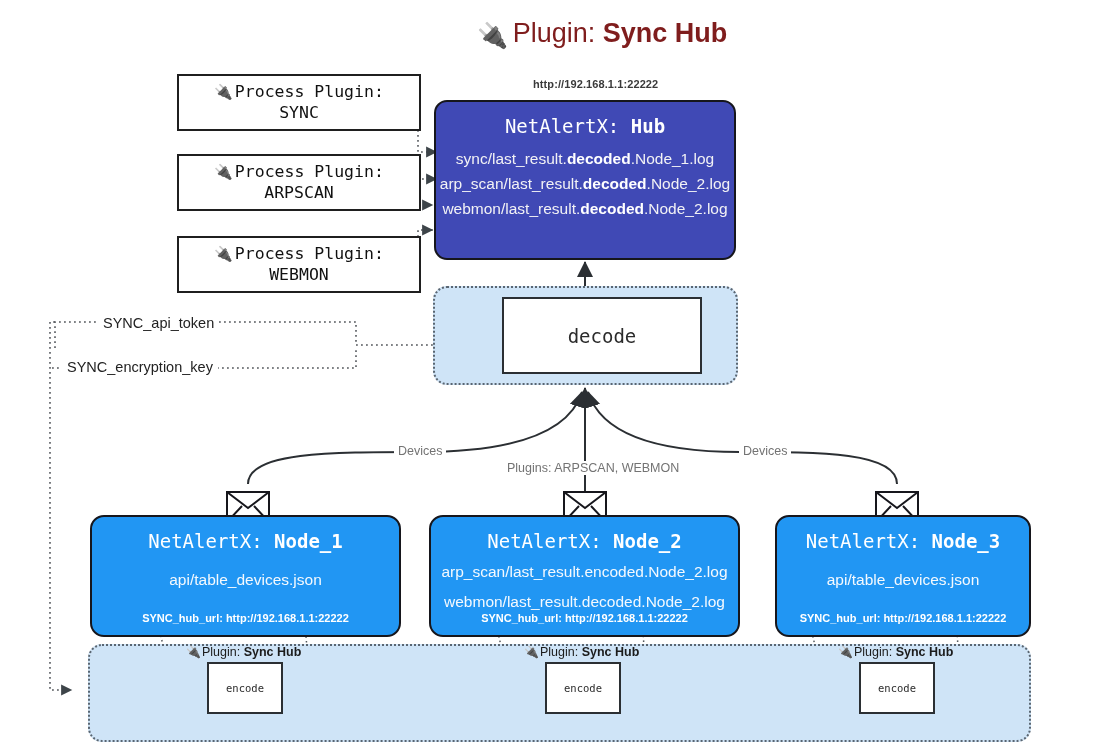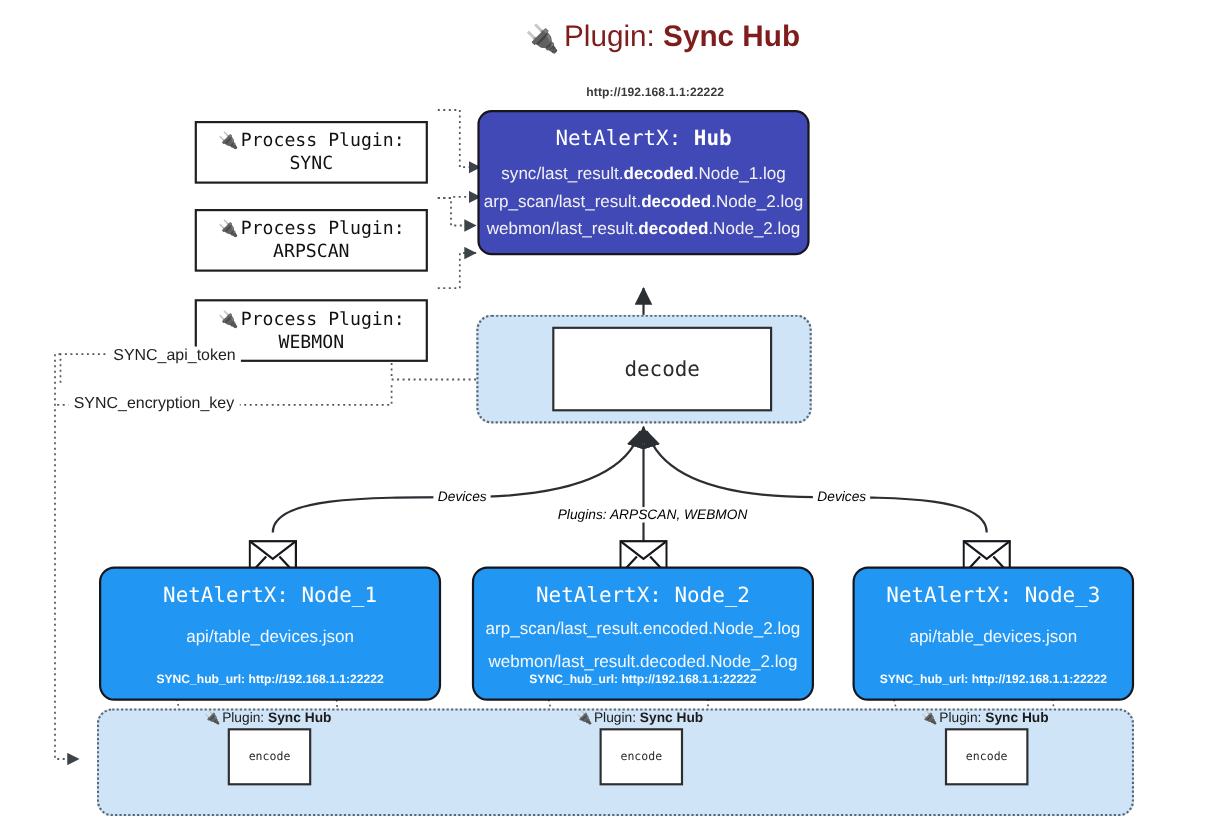--- a/index.html
+++ b/index.html
@@ -5,23 +5,23 @@
   html,body{margin:0;padding:0;background:#ffffff;}
   body{width:1117px;height:754px;font-family:"Liberation Sans",sans-serif;color:#1a1a1a;overflow:hidden;}
   #stage{position:relative;width:1117px;height:754px;}
 
   
   .title{position:absolute;left:0;top:18px;width:1117px;text-align:center;font-size:27px;color:#7f1d1d;padding-left:44px;}
   .title .plug{font-size:25px;margin-right:4px;display:inline-block;transform:translateY(2px);}
   .title .b{font-weight:bold;}
 
   
-  .pp{position:absolute;width:212px;height:57px;border:2px solid #1f1f1f;background:#ffffff;
+  .pp{position:absolute;width:244px;height:57px;border:2px solid #1f1f1f;background:#ffffff;
       box-sizing:border-box;display:flex;flex-direction:column;align-items:center;justify-content:center;
-      font-family:"DejaVu Sans Mono","Liberation Mono",monospace;font-size:16.5px;line-height:1.22;color:#111;margin-top:36px;}
+      font-family:"DejaVu Sans Mono","Liberation Mono",monospace;font-size:16.5px;line-height:1.22;color:#111;}
   .pp .r1{white-space:nowrap;}
   .pp .r2{white-space:nowrap;text-align:center;}
   .pp .plug{font-family:"DejaVu Sans",sans-serif;font-size:15px;margin-right:2px;}
 
   
   .hublabel{position:absolute;font-size:11px;font-weight:bold;color:#3a3a3a;letter-spacing:.1px;white-space:nowrap;}
   .hub{position:absolute;border:2px solid #16161c;border-radius:13px;box-sizing:border-box;
        color:#ffffff;display:flex;flex-direction:column;align-items:center;}
   .hub .htitle{font-family:"DejaVu Sans Mono","Liberation Mono",monospace;font-size:19px;margin-top:13px;margin-bottom:9px;white-space:nowrap;}
   .hub .htitle b{font-weight:bold;}
@@ -33,26 +33,26 @@
   .procbox{position:absolute;box-sizing:border-box;background:#ffffff;border:2px solid #2b2f33;
            display:flex;align-items:center;justify-content:center;
            font-family:"DejaVu Sans Mono","Liberation Mono",monospace;color:#2b2b2b;}
   .decodebox{font-size:19px;}
   .encodebox{font-size:10.5px;}
 
   
   .node{position:absolute;box-sizing:border-box;background:#2196f3;border:2px solid #16161c;border-radius:14px;
         color:#ffffff;display:flex;flex-direction:column;align-items:center;}
   .node .ntitle{font-family:"DejaVu Sans Mono","Liberation Mono",monospace;font-size:19px;margin-top:13px;white-space:nowrap;}
-  .node .ntitle b{font-weight:normal;}
+  .node .ntitle b{font-weight:bold;}
   .node .nline{font-size:15.5px;line-height:1.55;white-space:nowrap;color:#f4f9fe;}
   .node .nurl{font-size:11px;font-weight:bold;white-space:nowrap;color:#ffffff;}
 
   
-  .wirelabel{position:absolute;font-size:12.5px;color:#000000;background:#ffffff;padding:0 4px;white-space:nowrap;font-style:italic;}
+  .wirelabel{position:absolute;font-size:12.5px;color:#737373;background:#ffffff;padding:0 4px;white-space:nowrap;}
   .tokenlabel{position:absolute;font-size:14.5px;color:#222;background:#ffffff;padding:0 5px;white-space:nowrap;}
   .pluginlabel{position:absolute;font-size:12.5px;color:#1b1b1b;white-space:nowrap;}
   .pluginlabel b{font-weight:bold;}
   .pluginlabel .plug{font-size:12px;margin-right:1px;}
 
   svg.layer{position:absolute;left:0;top:0;width:1117px;height:754px;pointer-events:none;}
 </style>
 </head>
 <body>
 
@@ -122,21 +122,21 @@
   <div class="pp" style="left:177px;top:154px;">
     <div class="r1"><span class="plug">🔌</span><span>Process Plugin:</span></div>
     <div class="r2">ARPSCAN</div>
   </div>
   <div class="pp" style="left:177px;top:236px;">
     <div class="r1"><span class="plug">🔌</span><span>Process Plugin:</span></div>
     <div class="r2">WEBMON</div>
   </div>
 
   <div class="hublabel" style="left:533px;top:78px;">http://192.168.1.1:22222</div>
-  <div class="hub" style="left:434px;top:100px;width:302px;height:132px;background:#4049b5;">
+  <div class="hub" style="left:434px;top:100px;width:302px;height:160px;background:#4049b5;">
     <div class="htitle"><span>NetAlertX: </span><b>Hub</b></div>
     <div class="logline"><span>sync/last_result.</span><b>decoded</b><span>.Node_1.log</span></div>
     <div class="logline"><span>arp_scan/last_result.</span><b>decoded</b><span>.Node_2.log</span></div>
     <div class="logline"><span>webmon/last_result.</span><b>decoded</b><span>.Node_2.log</span></div>
   </div>
 
   <div class="panel" style="left:433px;top:286px;width:305px;height:99px;"></div>
   <div class="procbox decodebox" style="left:502px;top:297px;width:200px;height:77px;">
     <span>decode</span>
   </div>

